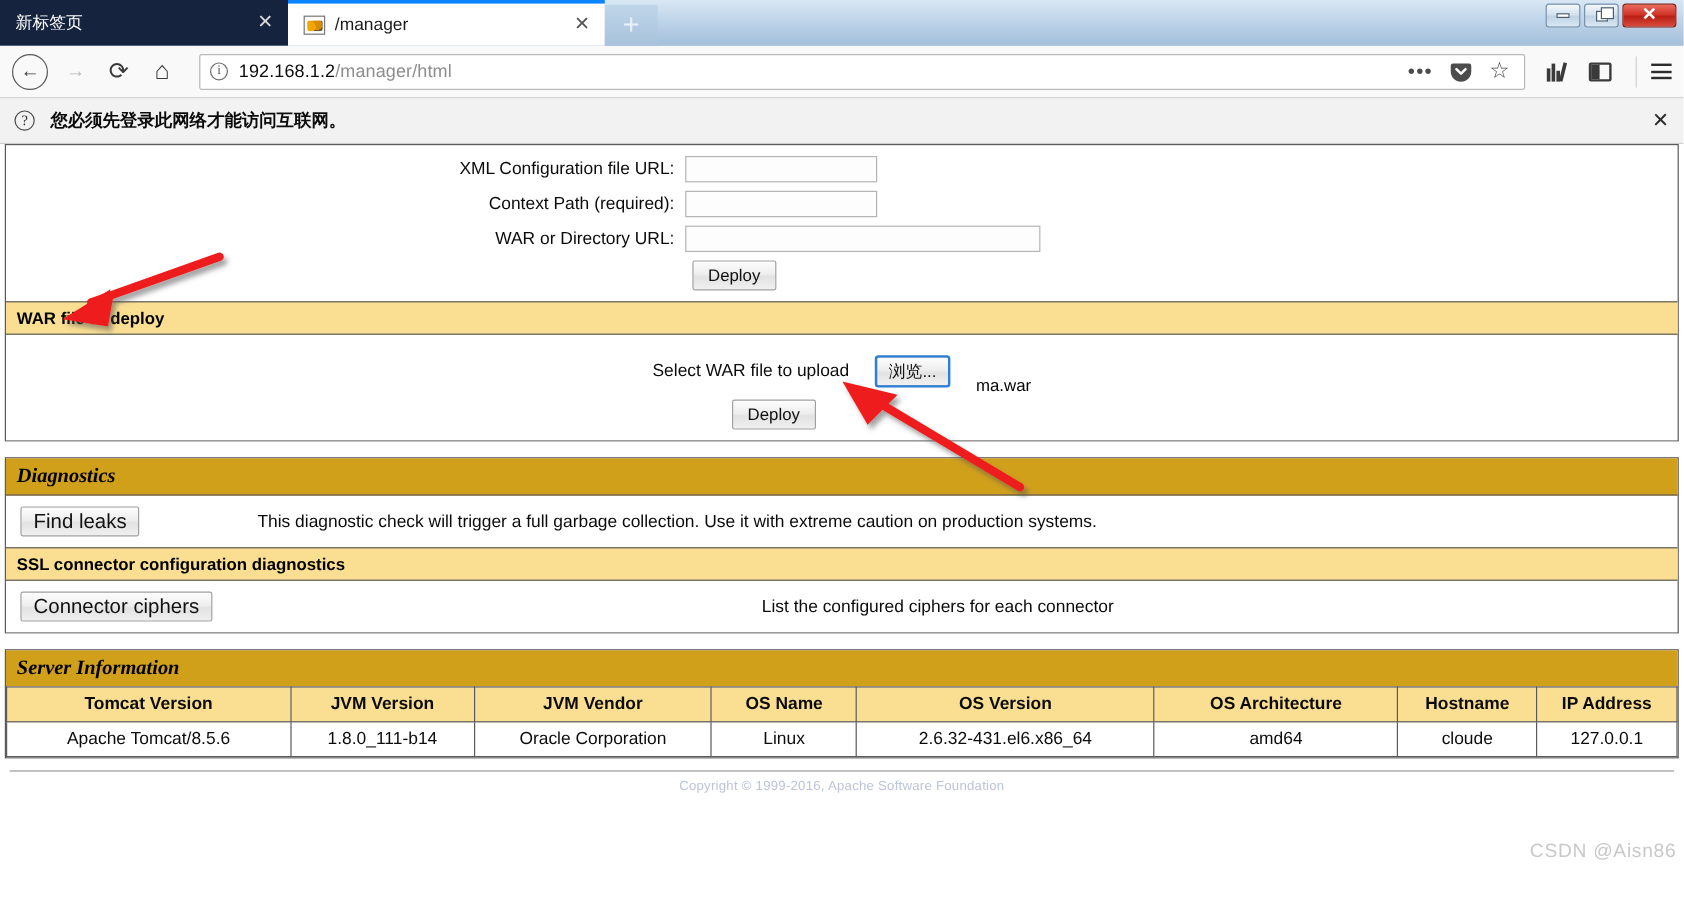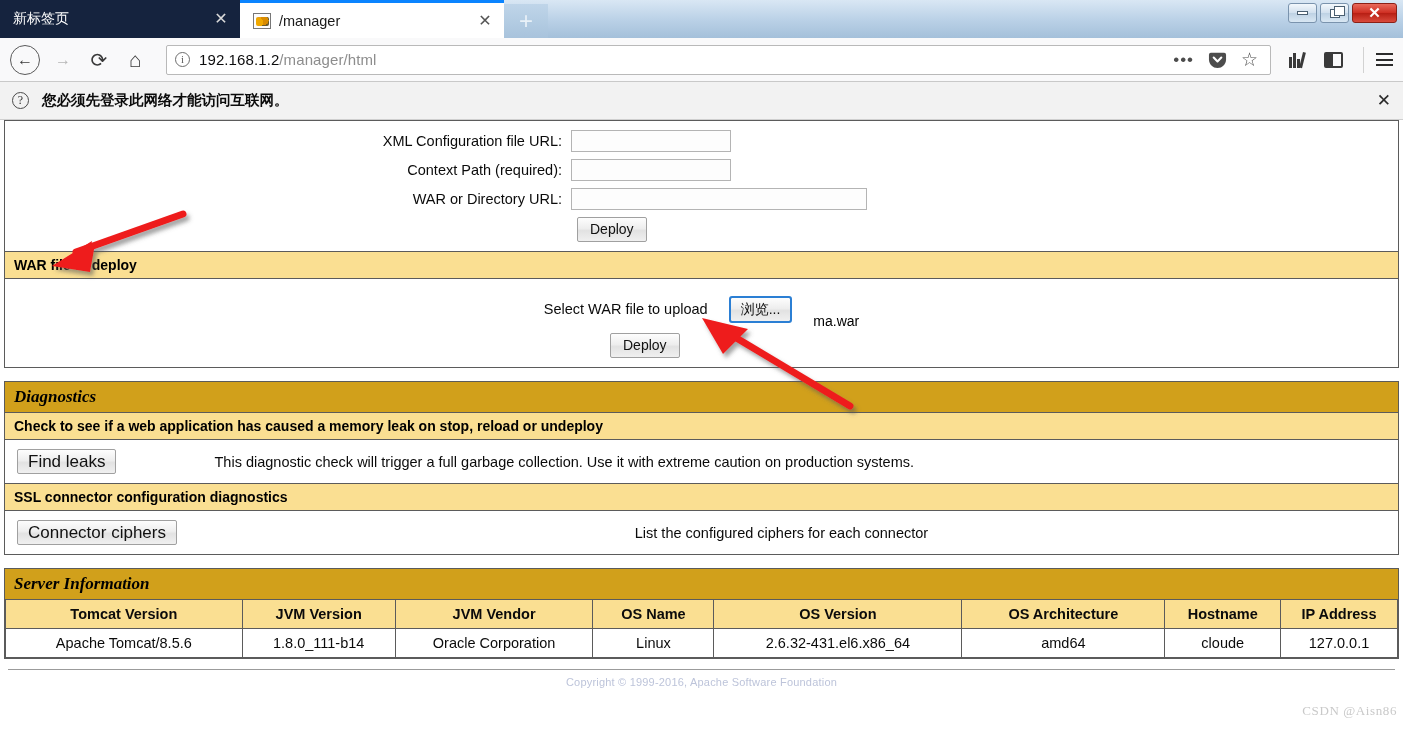--- a/index.html
+++ b/index.html
@@ -223,22 +223,22 @@
   .sitable td { background: #ffffff; font-weight: normal; }
 
   .footer-rule { border-top: 1px solid #9b9b9b; margin: 10px 4px 0 4px; }
   .footer-copy {
     text-align: center; font-size: 11px; color: #bdc4da;
     margin-top: 6px; letter-spacing: .2px;
   }
 
   .watermark {
     position: absolute; right: 6px; bottom: 30px;
-    font-size: 13px; color: #c9c9c9; letter-spacing: .6px;
-    font-family: Liberation Serif, serif;
+    font-size: 16px; color: #c9c9c9; letter-spacing: .6px;
+    font-family: Liberation Sans, sans-serif;
   }
 
   
   #arrows { position: absolute; left: 0; top: 0; width: 1403px; height: 749px; pointer-events: none; z-index: 40;}
 </style>
 </head>
 <body>
 
 <div id="browser">
 
@@ -343,21 +343,20 @@
         <div class="btnrow center-war" style="padding-bottom:9px;">
           <button class="btn">Deploy</button>
         </div>
       </div>
     </div>
 
     <div class="gap"></div>
 
     <div class="panel top">
       <div class="secthead">Diagnostics</div>
-      <div class="subhead nobt">Check to see if a web application has caused a memory leak on stop, reload or undeploy</div>
       <div class="diag-row">
         <button class="btn small">Find leaks</button>
         <span class="desc left-ish">This diagnostic check will trigger a full garbage collection. Use it with extreme caution on production systems.</span>
       </div>
       <div class="subhead">SSL connector configuration diagnostics</div>
       <div class="diag-row">
         <button class="btn small">Connector ciphers</button>
         <span class="desc">List the configured ciphers for each connector</span>
       </div>
     </div>

